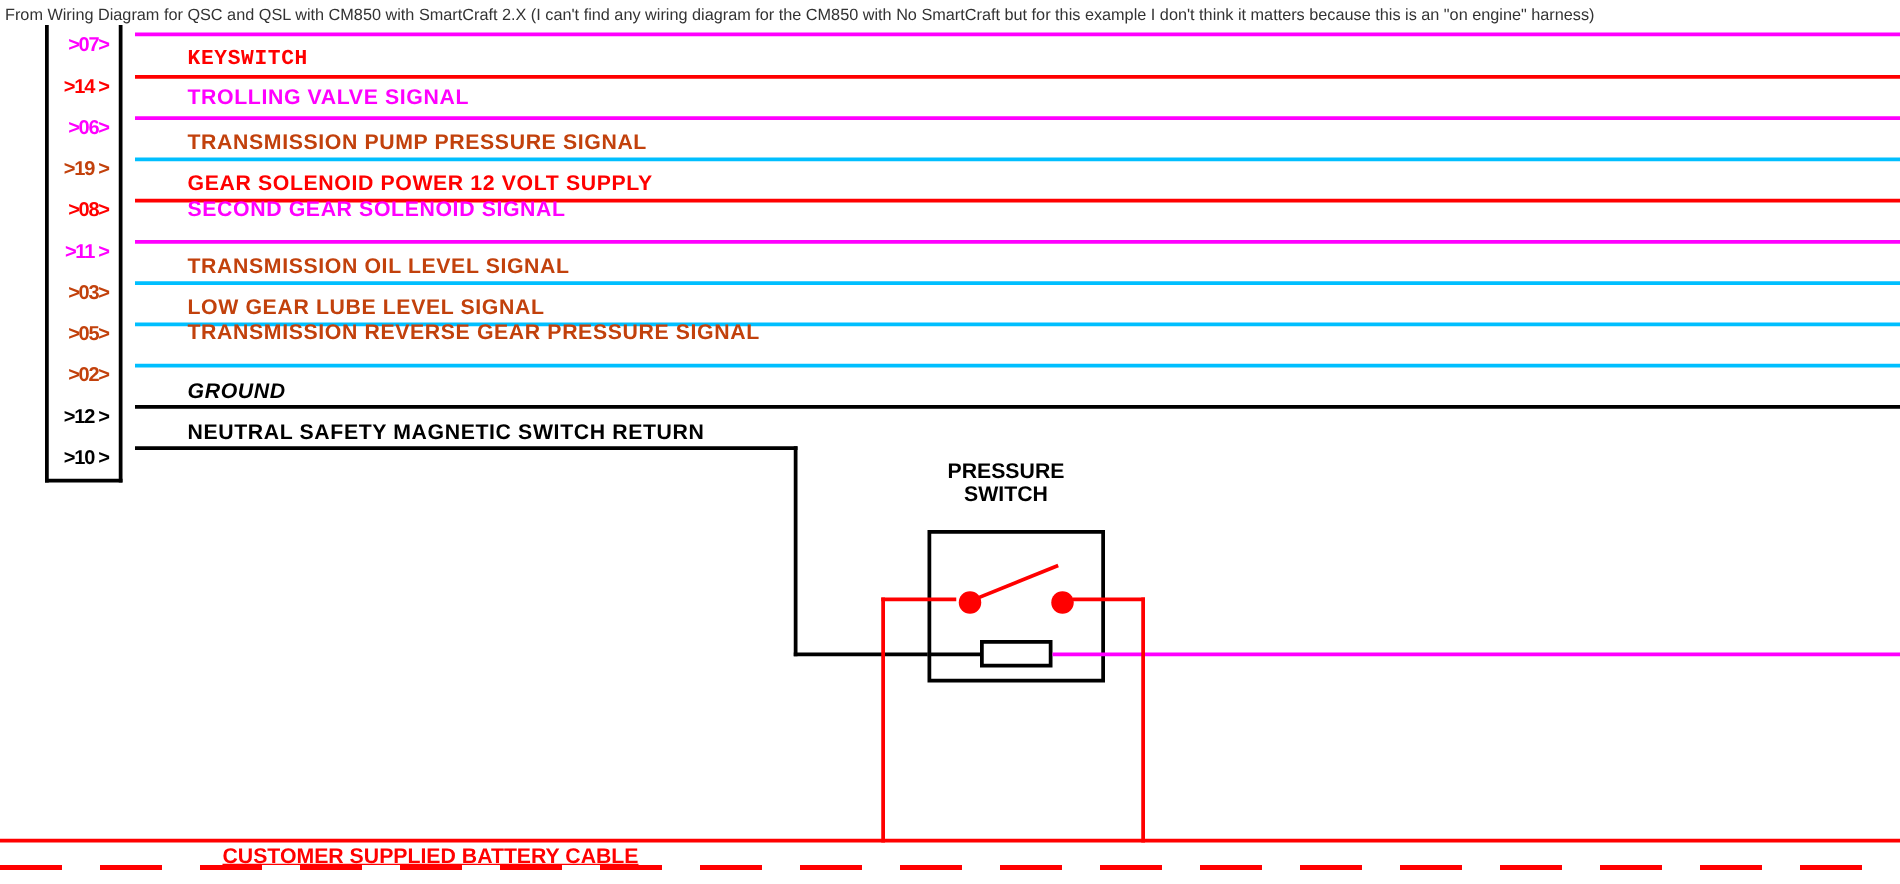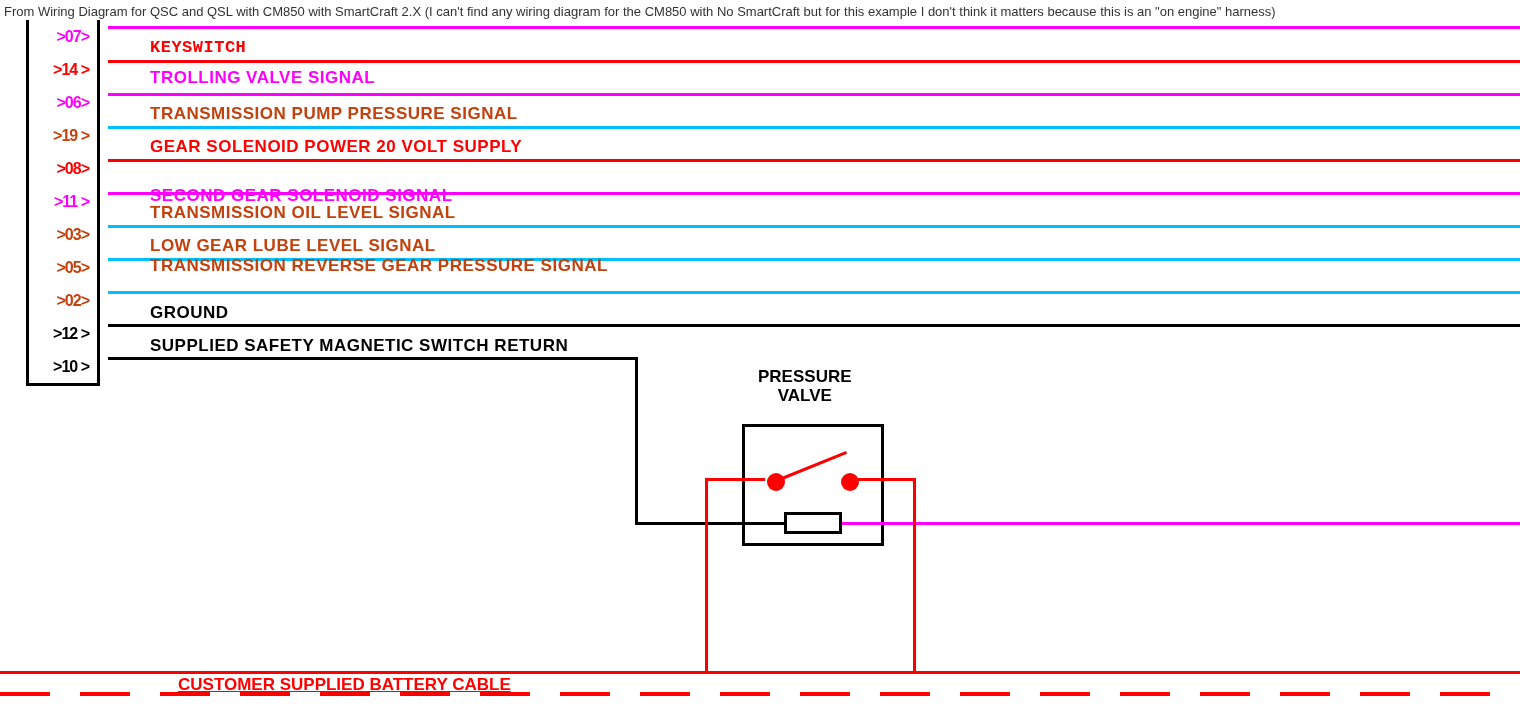--- a/index.html
+++ b/index.html
@@ -15,22 +15,22 @@
       position: absolute;
       top: 4px;
       left: 4px;
       font-size: 13px;
       color: #333;
       font-family: Verdana, sans-serif;
     }
     .connector-block {
       position: absolute;
       top: 20px;
-      left: 26px;
-      width: 74px;
+      left: 36px;
+      width: 62px;
       border: 3px solid #000;
       border-top: none;
       background: #fff;
     }
     .pin-row {
       height: 33px;
       display: flex;
       align-items: center;
       justify-content: flex-end;
       padding-right: 8px;
@@ -177,45 +177,45 @@
 <div class="wire bg-red" style="top:60px; width:1412px;"></div>
 <div class="wire-label red" style="top:38px; left:150px;font-family:Liberation Mono, monospace;">KEYSWITCH</div>
 
 <div class="wire bg-magenta" style="top:93px; width:1412px;"></div>
 <div class="wire-label magenta" style="top:68px; left:150px;">TROLLING VALVE SIGNAL</div>
 
 <div class="wire bg-cyan" style="top:126px; width:1412px;"></div>
 <div class="wire-label cyan" style="top:104px; left:150px;">TRANSMISSION PUMP PRESSURE SIGNAL</div>
 
 <div class="wire bg-red" style="top:159px; width:1412px;"></div>
-<div class="wire-label red" style="top:137px; left:150px;">GEAR SOLENOID POWER 20 VOLT SUPPLY</div>
+<div class="wire-label red" style="top:137px; left:150px;">GEAR SOLENOID POWER 12 VOLT SUPPLY</div>
 
 <div class="wire bg-magenta" style="top:192px; width:1412px;"></div>
-<div class="wire-label magenta" style="top:186px; left:150px;">SECOND GEAR SOLENOID SIGNAL</div>
+<div class="wire-label magenta" style="top:158px; left:150px;">SECOND GEAR SOLENOID SIGNAL</div>
 
 <div class="wire bg-cyan" style="top:225px; width:1412px;"></div>
 <div class="wire-label cyan" style="top:203px; left:150px;">TRANSMISSION OIL LEVEL SIGNAL</div>
 
 <div class="wire bg-cyan" style="top:258px; width:1412px;"></div>
 <div class="wire-label cyan" style="top:236px; left:150px;">LOW GEAR LUBE LEVEL SIGNAL</div>
 
 <div class="wire bg-cyan" style="top:291px; width:1412px;"></div>
 <div class="wire-label cyan" style="top:256px; left:150px;">TRANSMISSION REVERSE GEAR PRESSURE SIGNAL</div>
 
 <div class="wire bg-black" style="top:324px; width:1412px;"></div>
-<div class="wire-label black" style="top:303px; left:150px;">GROUND</div>
+<div class="wire-label black" style="top:303px; left:150px;font-style:italic;">GROUND</div>
 
 <div class="wire bg-black" style="top:357px; width:530px;"></div>
-<div class="wire-label black" style="top:336px; left:150px;">SUPPLIED SAFETY MAGNETIC SWITCH RETURN</div>
+<div class="wire-label black" style="top:336px; left:150px;">NEUTRAL SAFETY MAGNETIC SWITCH RETURN</div>
 <div class="black-line-v" style="left:635px; top:357px; height:168px;"></div>
 <div class="black-line-h" style="left:635px; top:522px; width:110px;"></div>
 
 <div class="magnetic-label">
   <span>PRESSURE</span><br>
-  <span>VALVE</span>
+  <span>SWITCH</span>
 </div>
 <div class="switch-box">
   <div class="switch-terminal" style="top:46px; left:22px;"></div>
   <div class="switch-terminal" style="top:46px; left:96px;"></div>
   <div class="switch-arm" style="top:52px; left:32px; transform:rotate(-22deg);"></div>
   <div class="switch-coil" style="top:85px; left:39px;"></div>
 </div>
 
 <div class="black-line-h" style="top:522px; left:742px; width:42px;"></div>
 <div class="magenta-line-h" style="top:522px; left:842px; width:678px;"></div>

